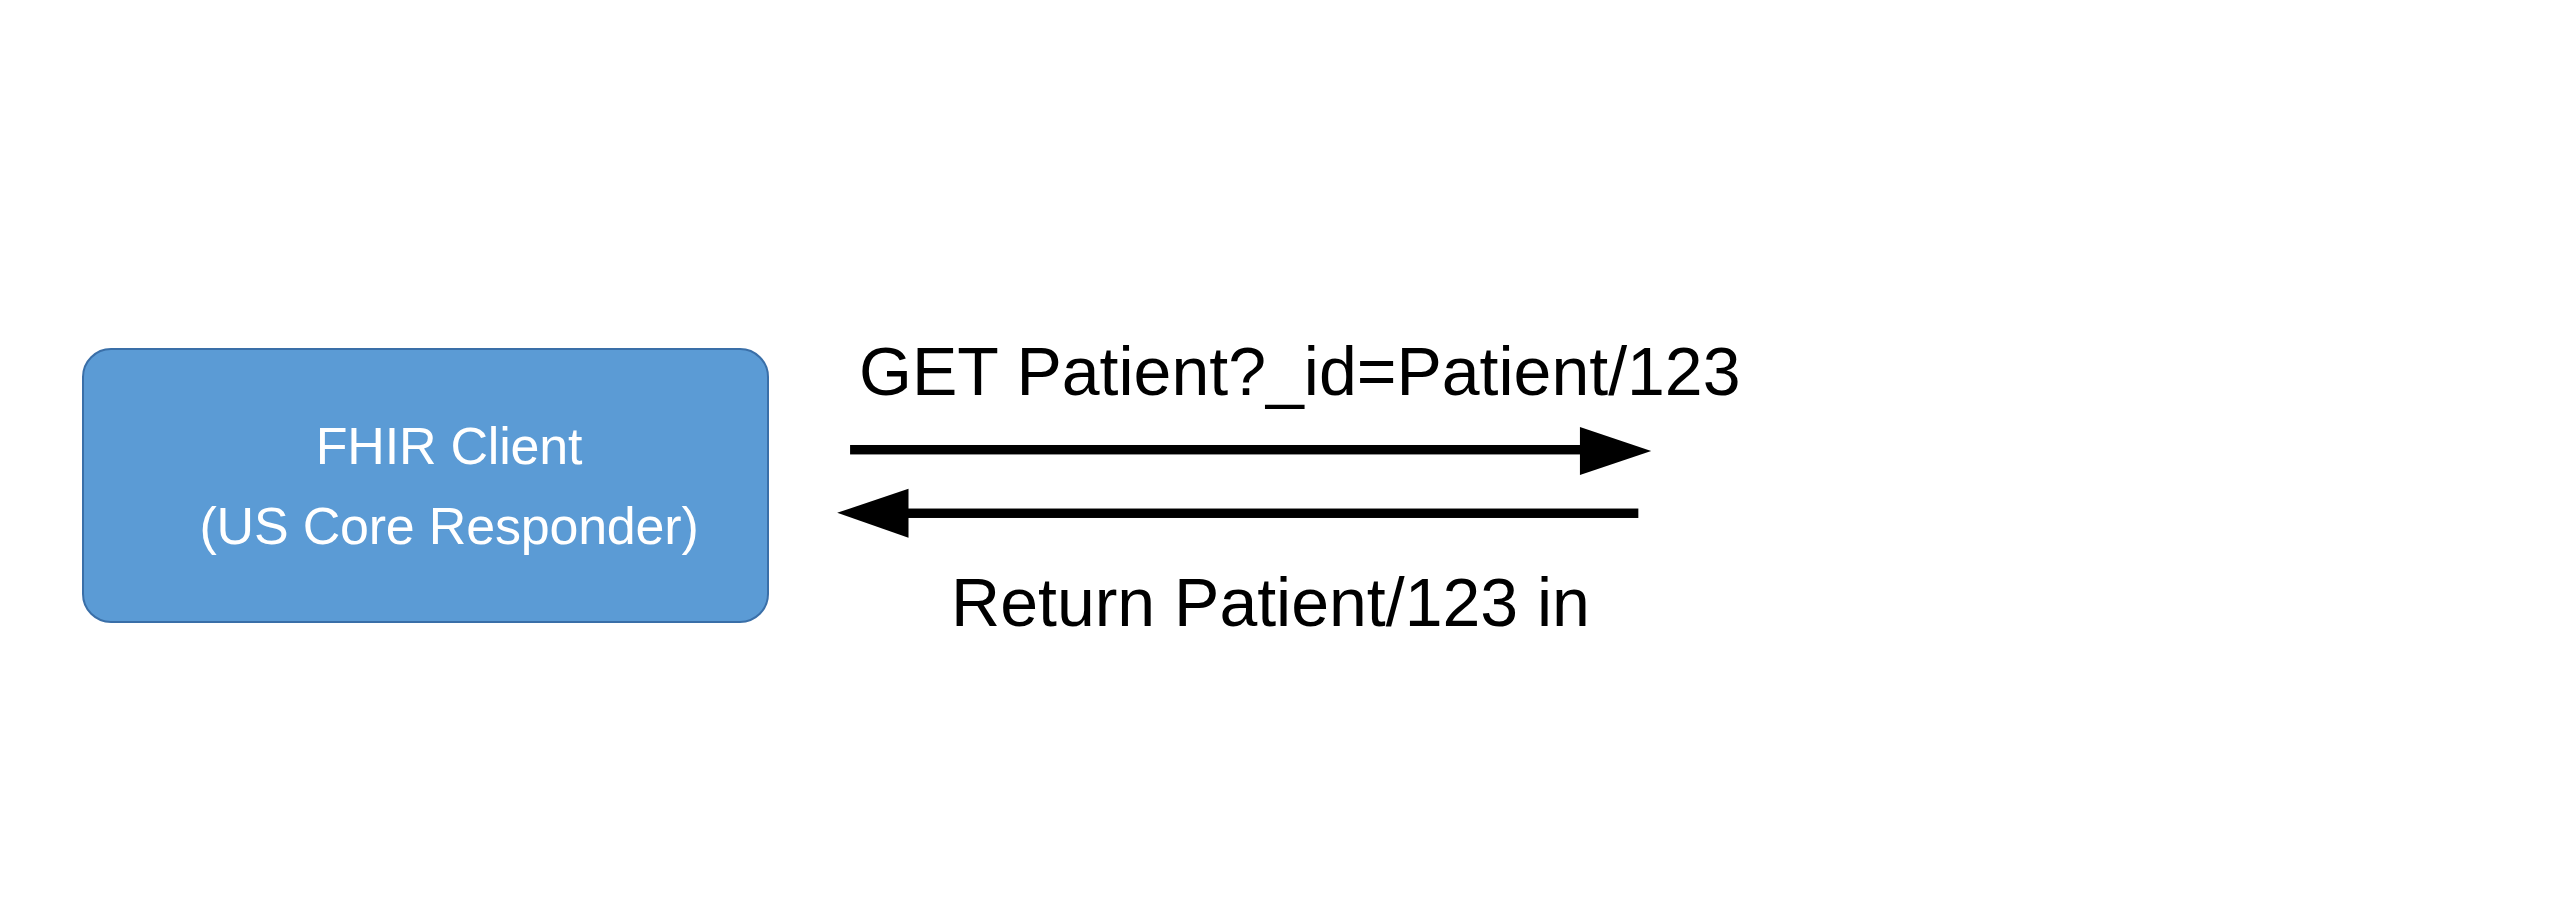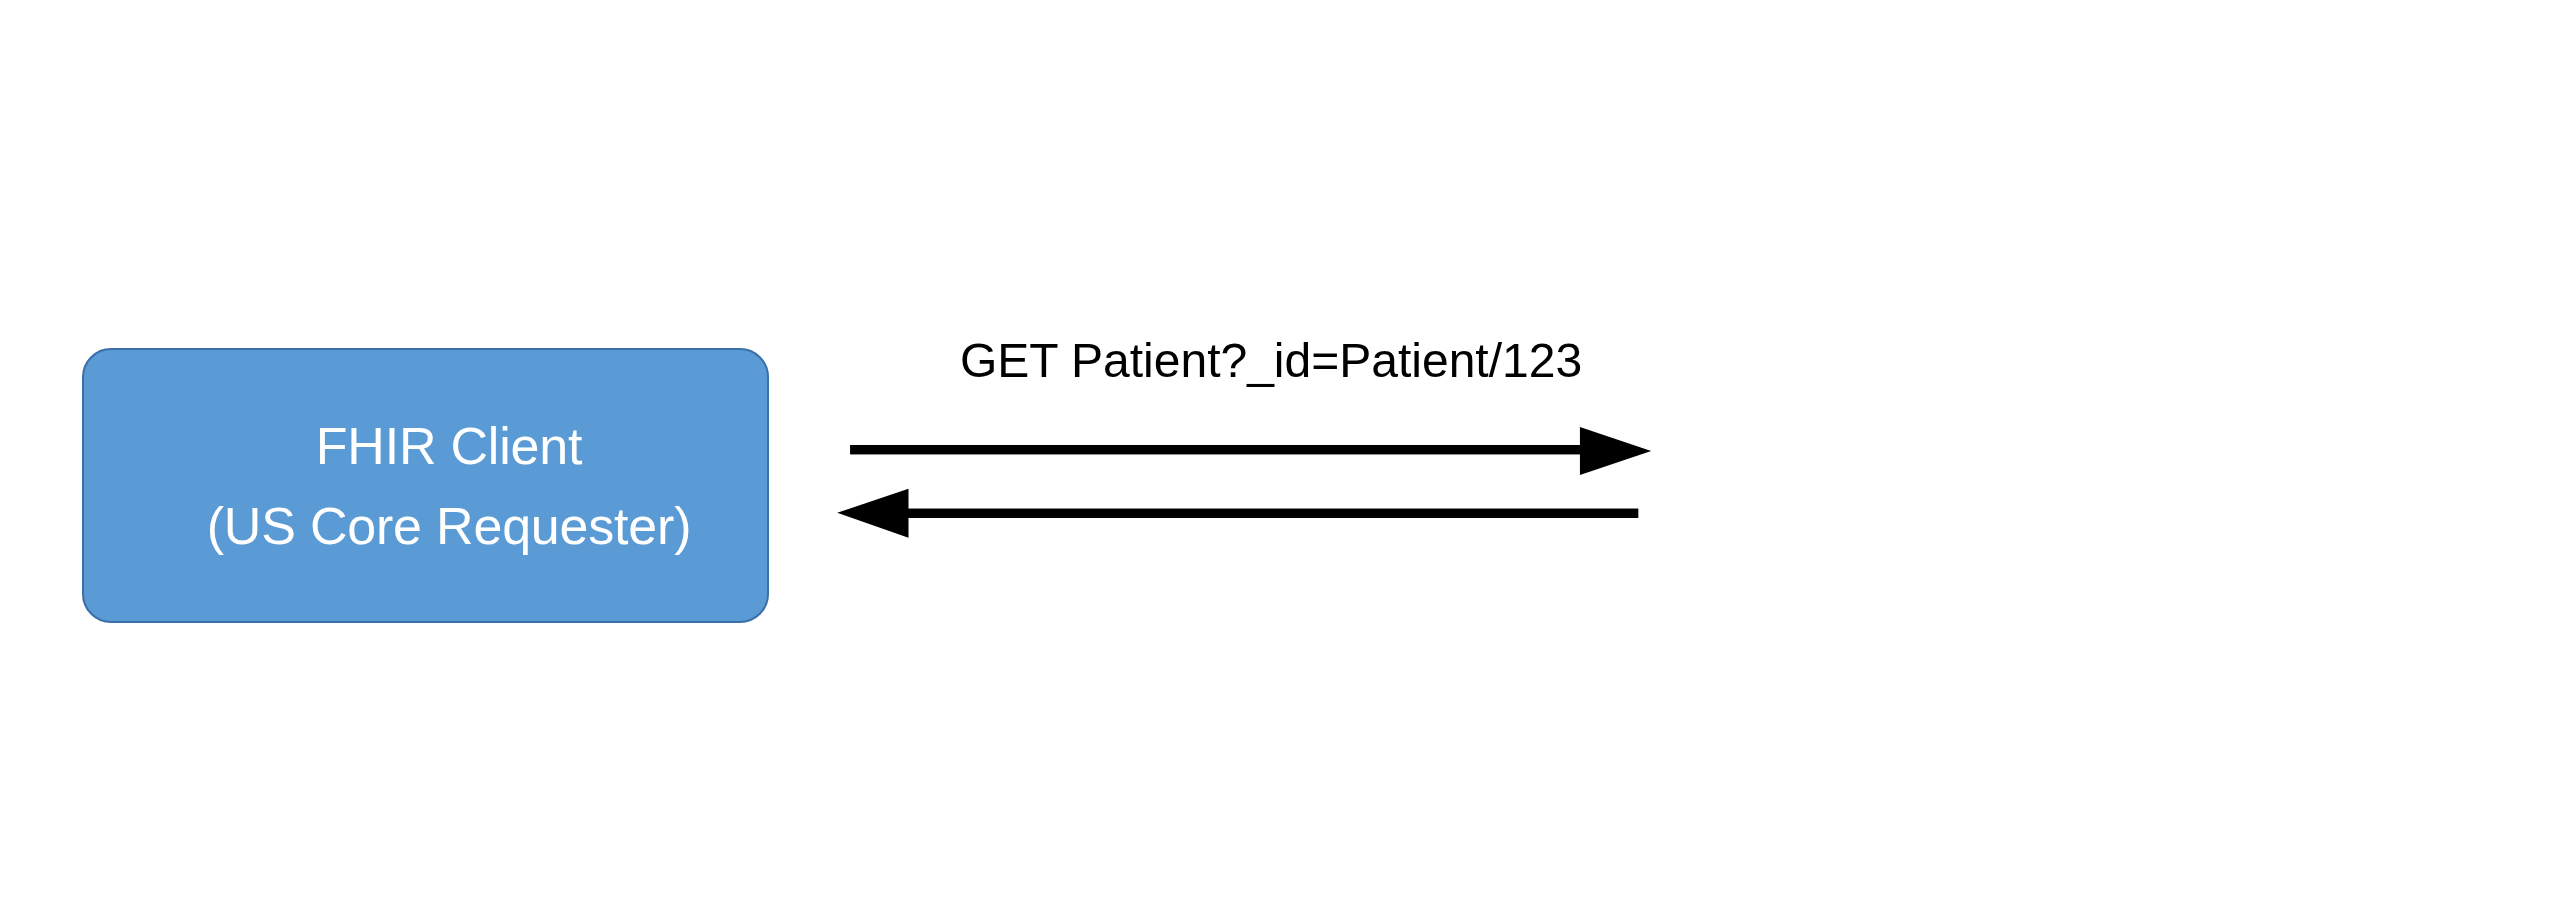--- a/index.html
+++ b/index.html
@@ -63,21 +63,21 @@
     pointer-events: none;
   }
 
   
   .edge-label {
     position: absolute;
     color: #000000;
     text-align: center;
     line-height: 1.0;
     white-space: nowrap;
-    font-size: 48px;
+    font-size: 68px;
     font-weight: 400;
   }
   #label-request {
     left: 859px;
     top: 337px;
     width: 824px;
   }
   #label-response {
     left: 927px;
     top: 568px;
@@ -86,36 +86,37 @@
   #label-response .rl1 { display: block; margin-bottom: 28px; }
   #label-response .rl2 { display: block; }
 </style>
 </head>
 <body>
 
 <div id="canvas">
 
   <div class="node" id="node-client">
     <span class="node-line l1">FHIR Client</span>
-    <span class="node-line l2">(US Core Requester)</span>
+    <span class="node-line l2">(US Core Responder)</span>
   </div>
 
 
   <svg id="arrow-layer" viewBox="0 0 3000 1050" width="2576" height="902">
 
     <g>
       <rect x="990" y="518" width="855" height="11" fill="#000000"></rect>
       <polygon points="1840,497 1840,553 1923,525" fill="#000000"></polygon>
     </g>
 
     <g>
       <rect x="1055" y="592" width="853" height="11" fill="#000000"></rect>
       <polygon points="1058,569 1058,626 975,597" fill="#000000"></polygon>
     </g>
   </svg>
 
   <div class="edge-label" id="label-request">GET Patient?_id=Patient/123</div>
 
   <div class="edge-label" id="label-response">
+    <span class="rl1">Return Patient/123 in</span>
   </div>
 
 </div>
 
 
 </body></html>

